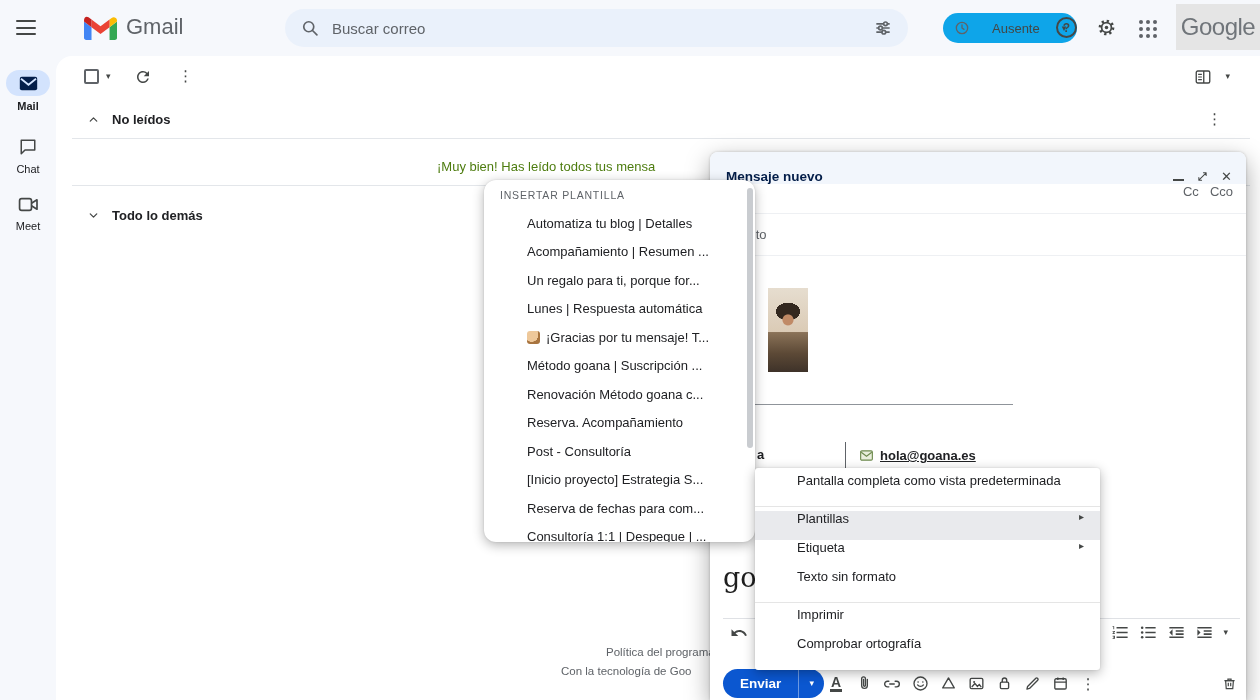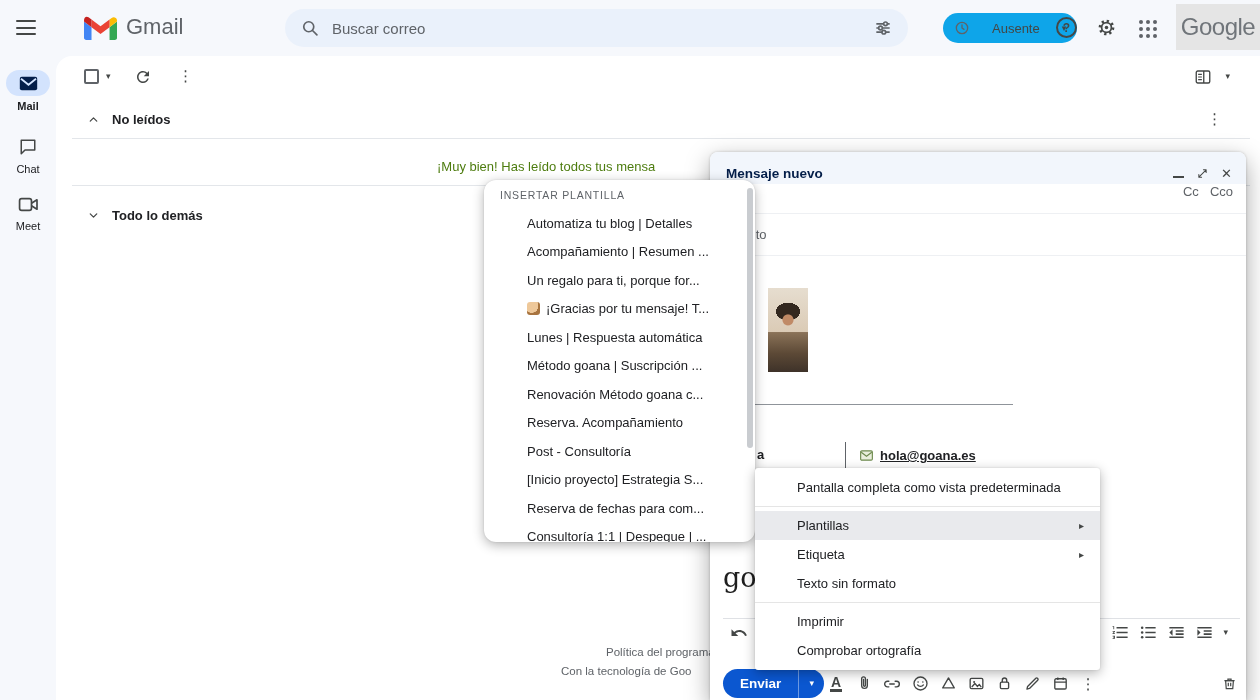--- a/index.html
+++ b/index.html
@@ -52,21 +52,21 @@
   .section .sec-more{margin-left:auto;margin-right:38px;font-size:15px;color:#444746}
   .lp-div{position:absolute;left:16px;right:10px;height:1px;background:#e3e6ea}
   #div1{top:82px}#div2{top:129px}
   .all-read{position:absolute;left:381px;top:103px;width:273px;white-space:nowrap;overflow:hidden;font-size:13px;color:#4d7c0f}
   .footer1{position:absolute;left:550px;top:590px;font-size:11.5px;color:#5f6368;white-space:nowrap}
   .footer2{position:absolute;left:505px;top:609px;font-size:11.5px;color:#5f6368;white-space:nowrap}
 
   
   .compose{position:absolute;left:710px;top:152px;width:536px;height:548px;background:#fff;
            border-radius:8px 8px 0 0;box-shadow:0 8px 24px rgba(0,0,0,.35),0 0 3px rgba(0,0,0,.2);z-index:10}
-  .c-header{height:32px;background:#f2f6fc;border-radius:8px 8px 0 0;display:flex;align-items:flex-start;padding:14px 14px 0 16px}
+  .c-header{height:32px;background:#f2f6fc;border-radius:8px 8px 0 0;display:flex;align-items:flex-end;padding:0 14px 0 16px}
   .c-title{font-size:13.5px;font-weight:bold;color:#041e49}
   .c-hicons{margin-left:auto;display:flex;align-items:center;gap:13px}
   .minimize{width:11px;height:2px;background:#444746;margin-top:7px}
   .c-close{font-size:13px;color:#444746}
   .c-row{display:flex;align-items:center;border-bottom:1px solid #eef0f3;color:#5f6368;font-size:13px}
   .c-row.para{height:30px;padding:0 13px 15px 16px}
   .cc-group{margin-left:auto;display:flex;gap:11px}
   .c-row.asunto{height:42px;padding:0 16px}
   .sig-photo{position:absolute;left:58px;top:136px;width:40px;height:84px;
      background:
@@ -99,21 +99,21 @@
          box-shadow:0 3px 12px rgba(0,0,0,.3),0 0 2px rgba(0,0,0,.12);z-index:30;overflow:hidden}
   .tmenu-h{padding:9px 16px 8px;font-size:10.5px;letter-spacing:.8px;color:#5f6368}
   .titem{height:28.5px;display:flex;align-items:center;padding-left:43px;font-size:13px;color:#202124;white-space:nowrap}
   .temoji{width:13px;height:13px;border-radius:3px;margin-right:6px;flex:none;
           background:radial-gradient(circle at 35% 30%,#eec89a 0 55%,#a8743f 56% 100%)}
   .tscroll{position:absolute;right:2px;top:8px;width:6px;height:260px;background:#c9ccd0;border-radius:3px}
 
   
   .cmenu{position:absolute;left:755px;top:468px;width:345px;background:#fff;border-radius:3px;padding:5px 0;
          box-shadow:0 3px 12px rgba(0,0,0,.3),0 0 2px rgba(0,0,0,.12);z-index:30}
-  .citem{height:29px;display:flex;align-items:center;padding:0 16px 0 42px;font-size:13px;color:#202124;white-space:nowrap}
+  .citem{height:29px;display:flex;padding:0 16px 0 42px;font-size:13px;color:#202124;white-space:nowrap}
   .citem.hl{background:#e9eaed}
   .citem .sub{margin-left:auto;font-size:10px;color:#444746}
   .cdiv{height:1px;background:#e5e5e5;margin:4px 0}
 </style>
 </head>
 <body>
 
 <div id="screen">
 
   <div class="list-pane">
@@ -375,25 +375,25 @@
         <path d="M6.5 8h11l-.9 11.2H7.4L6.5 8z"></path>
         <path d="M4.8 8h14.4M9.8 8V5.8h4.4V8M10.3 11v5M13.7 11v5"></path>
       </svg>
   </div>
 
   <div class="tmenu">
     <div class="tmenu-h">INSERTAR PLANTILLA</div>
     <div class="titem pointer">Automatiza tu blog | Detalles</div>
     <div class="titem pointer">Acompañamiento | Resumen ...</div>
     <div class="titem pointer">Un regalo para ti, porque for...</div>
+    <div class="titem pointer">Lunes | Respuesta automática</div>
     <div class="titem pointer">
       <span class="temoji"></span>
       <span>¡Gracias por tu mensaje! T...</span>
     </div>
-    <div class="titem pointer">Lunes | Respuesta automática</div>
     <div class="titem pointer">Método goana | Suscripción ...</div>
     <div class="titem pointer">Renovación Método goana c...</div>
     <div class="titem pointer">Reserva. Acompañamiento</div>
     <div class="titem pointer">Post - Consultoría</div>
     <div class="titem pointer">[Inicio proyecto] Estrategia S...</div>
     <div class="titem pointer">Reserva de fechas para com...</div>
     <div class="titem pointer">Consultoría 1:1 | Despegue | ...</div>
     <div class="tscroll"></div>
   </div>
 

